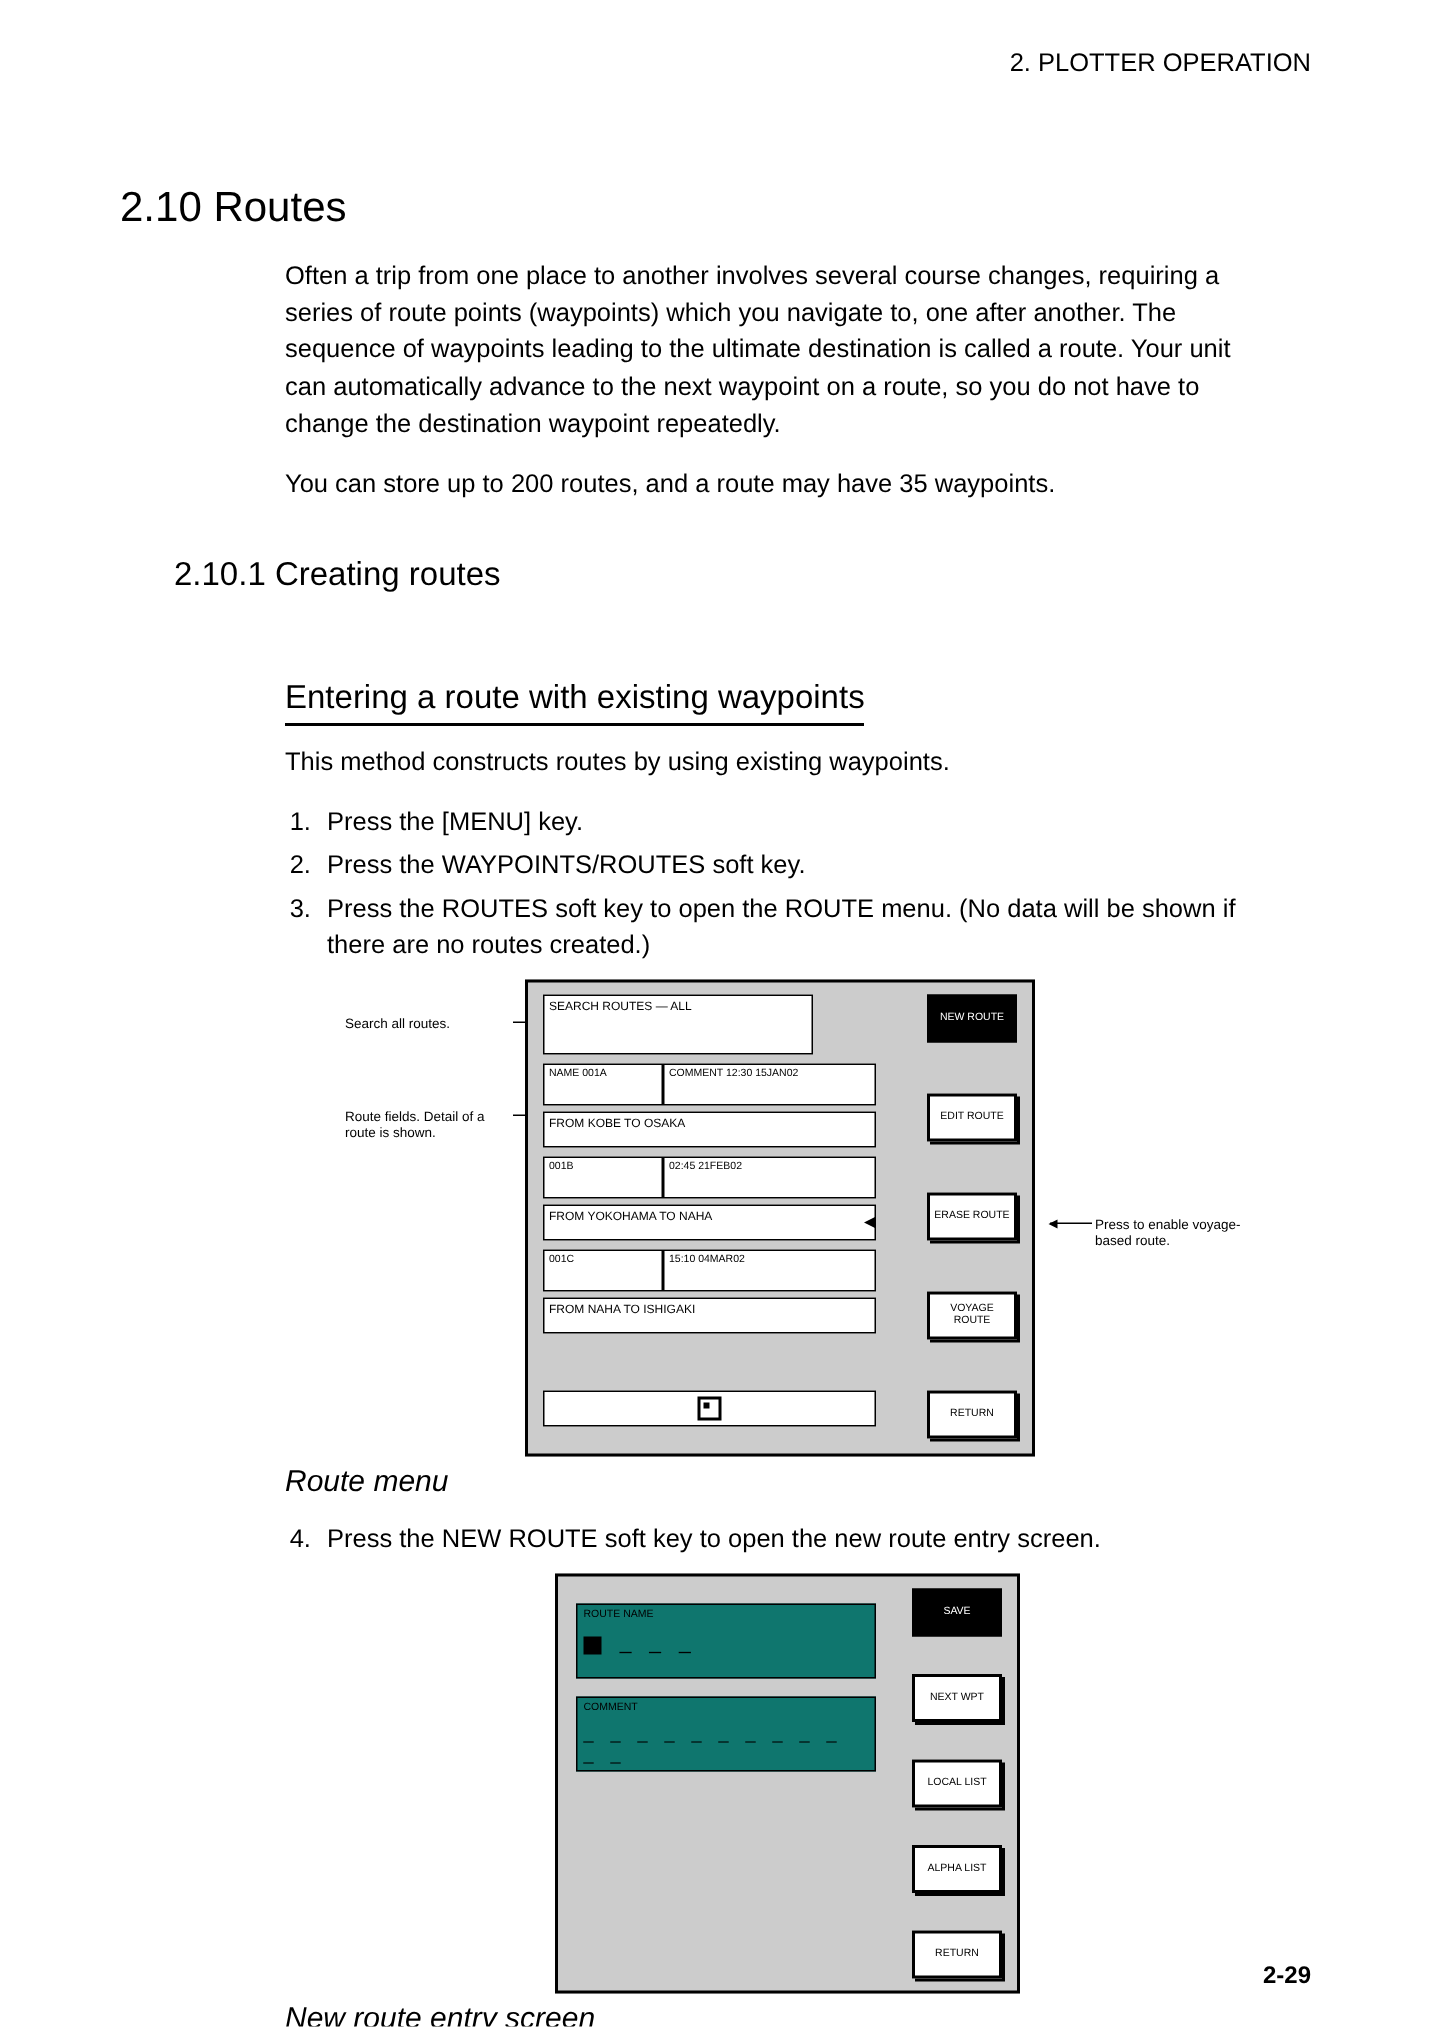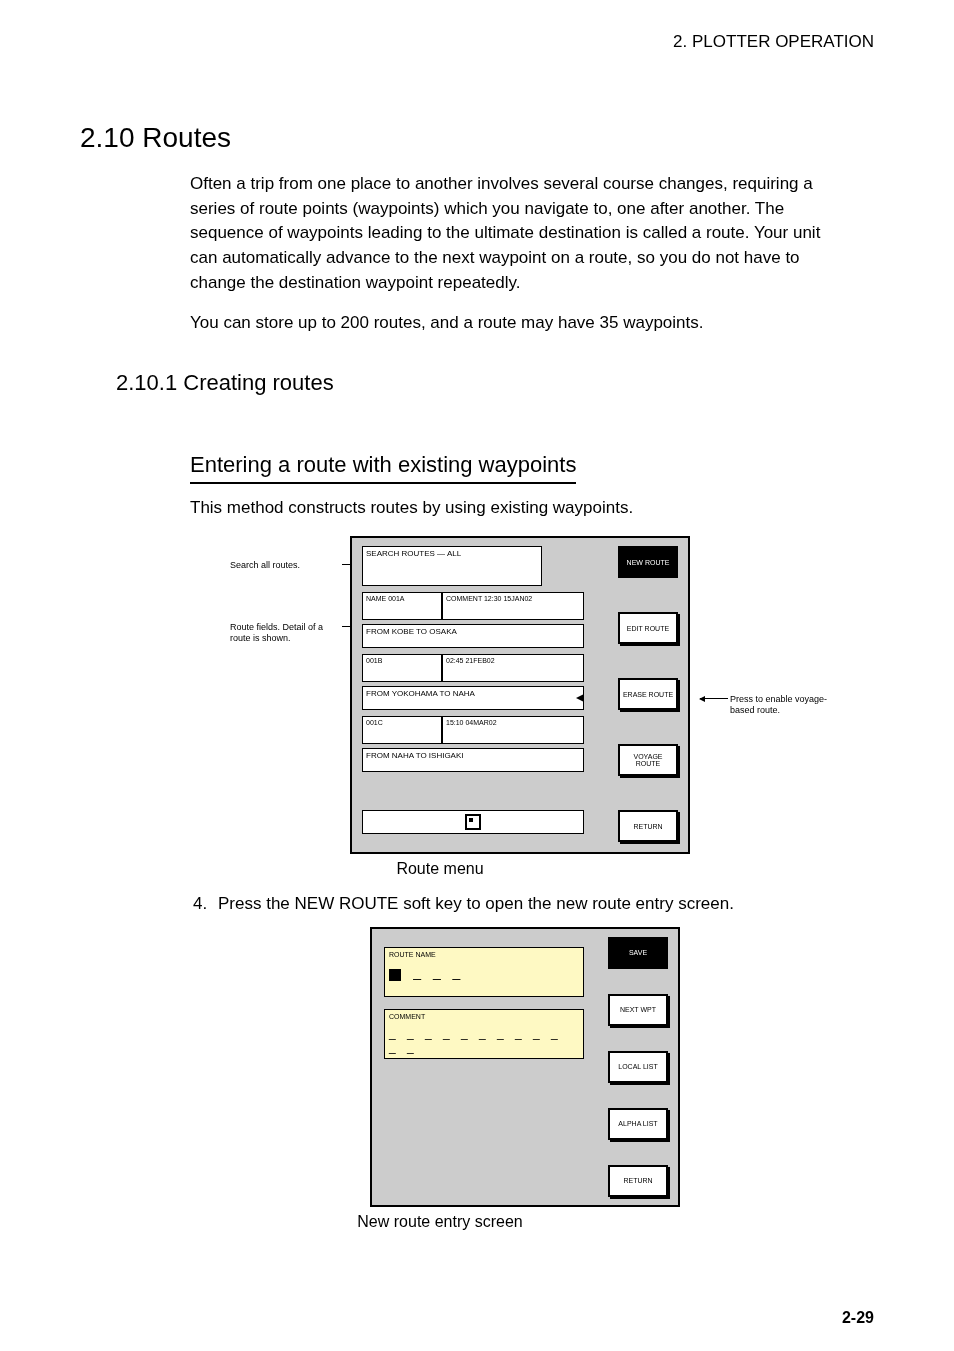--- a/index.html
+++ b/index.html
@@ -174,22 +174,22 @@
   }
   .callout .arrow-l::after {
     content: "";
     position: absolute;
     left: -1px; top: -3px;
     border-right: 6px solid #000;
     border-top: 3px solid transparent;
     border-bottom: 3px solid transparent;
   }
   .fig-caption {
-    text-align: center;
-    font-size: 16px;
+    font-size: 20px;
+    font-style: italic;
   }
   .fig1-spacer { height: 318px; }
   .fig2-spacer { height: 280px; }
 
   
   .cursor-tri {
     position: absolute;
     width: 0; height: 0;
     border-right: 8px solid #000;
     border-top: 4px solid transparent;
@@ -207,21 +207,21 @@
     left: 180px;
     top: 0;
     width: 310px;
     height: 280px;
     background: #ccc;
     border: 2px solid #000;
     box-sizing: border-box;
   }
   .f2-pane {
     position: absolute;
-    background: #fef9c3;
+    background: #0f766e;
     border: 1px solid #000;
     box-sizing: border-box;
     font-size: 8px;
     padding: 3px 4px;
     overflow: hidden;
   }
   .f2-name-cursor {
     width: 12px; height: 12px; background: #000; display: inline-block;
     vertical-align: middle;
   }
@@ -258,20 +258,25 @@
   <p class="para">Often a trip from one place to another involves several course changes, requiring a series of route points (waypoints) which you navigate to, one after another. The sequence of waypoints leading to the ultimate destination is called a route. Your unit can automatically advance to the next waypoint on a route, so you do not have to change the destination waypoint repeatedly.</p>
   <p class="para">You can store up to 200 routes, and a route may have 35 waypoints.</p>
 
   <h2 style="font-size:22px; margin:34px 0 10px 36px; font-weight:normal;">2.10.1 Creating routes</h2>
 
   <div class="subhead-wrap">
     <span class="subhead">Entering a route with existing waypoints</span>
   </div>
   <p class="para" style="margin-top:6px;">This method constructs routes by using existing waypoints.</p>
 
+  <ol class="steps">
+    <li>Press the [MENU] key.</li>
+    <li>Press the WAYPOINTS/ROUTES soft key.</li>
+    <li>Press the ROUTES soft key to open the ROUTE menu. (No data will be shown if there are no routes created.)</li>
+  </ol>
 
   <div class="fig1-area">
 
     <div class="callout" style="left:40px; top:24px; width:110px;">
       <span>Search all routes.</span>
       <span class="arrow-r"></span>
     </div>
     <div class="callout" style="left:40px; top:86px; width:110px;">
       <span>Route fields. Detail of a route is shown.</span>
       <span class="arrow-r"></span>

